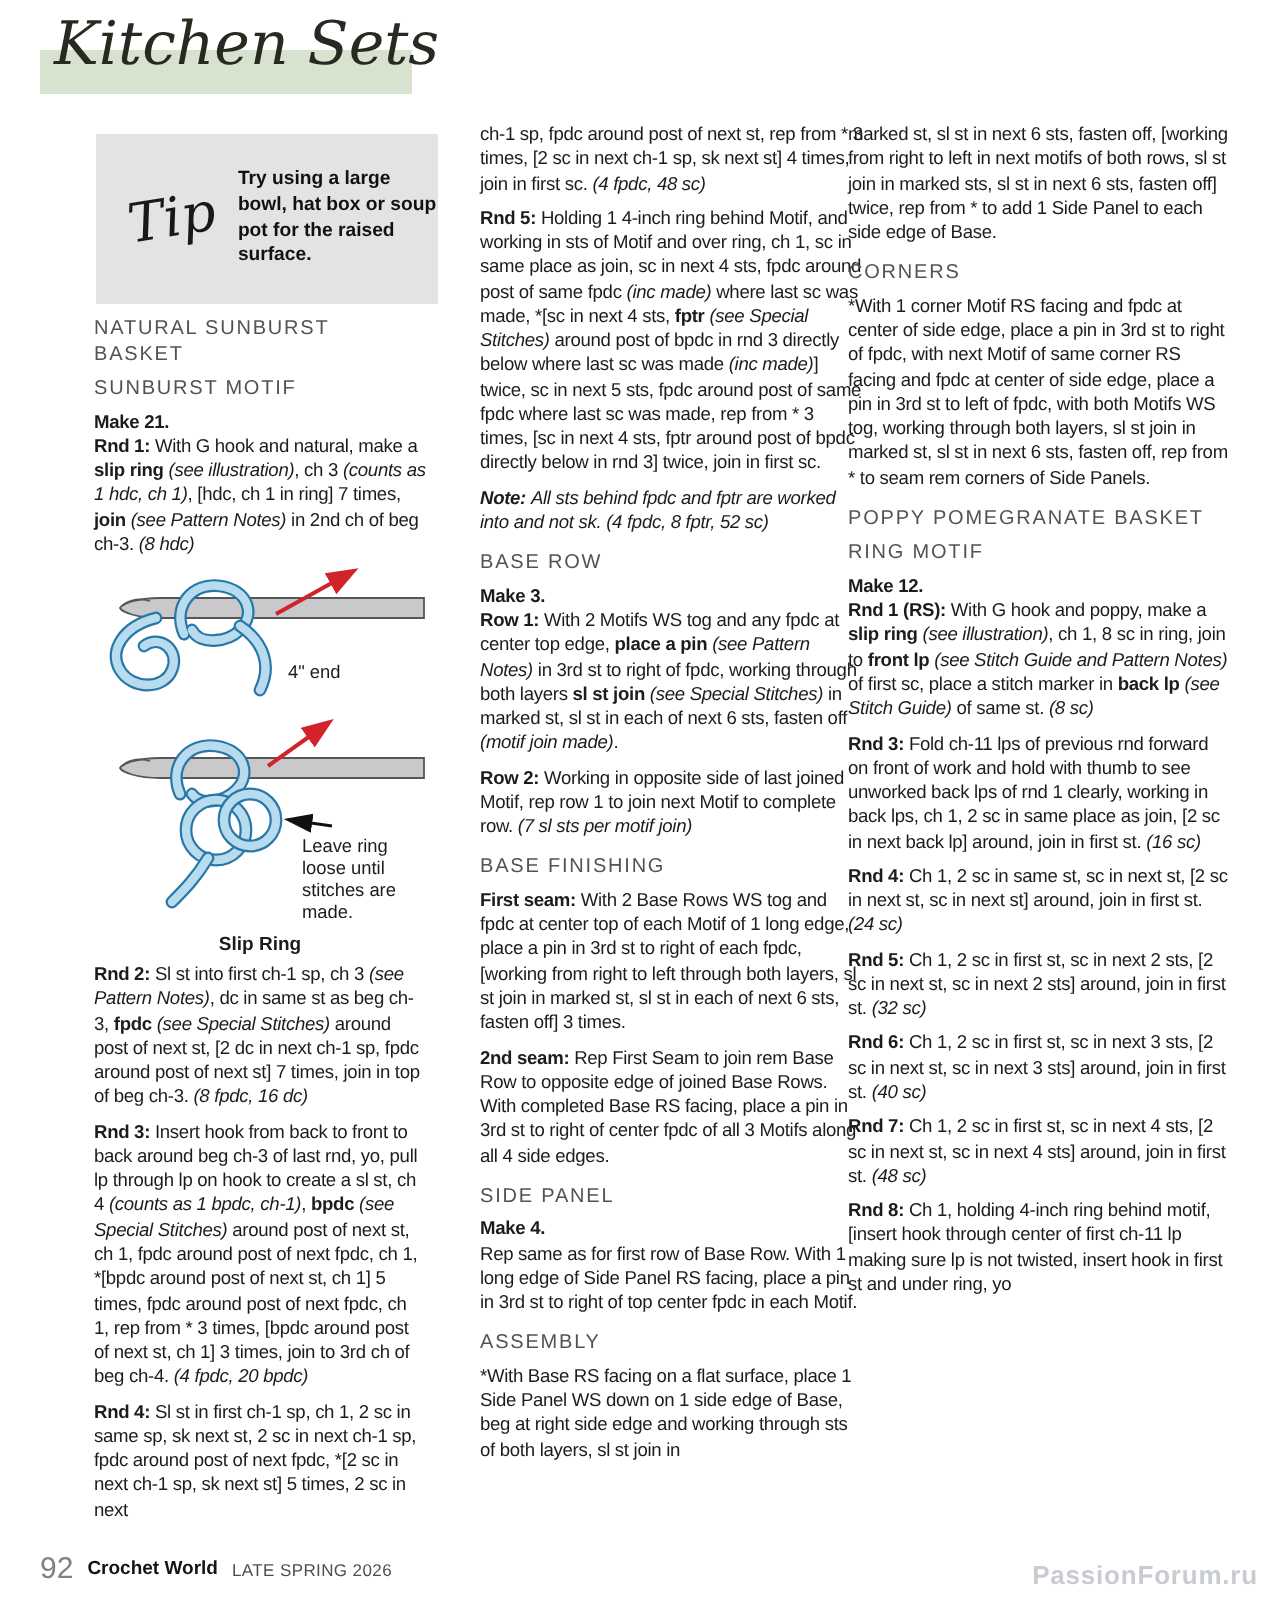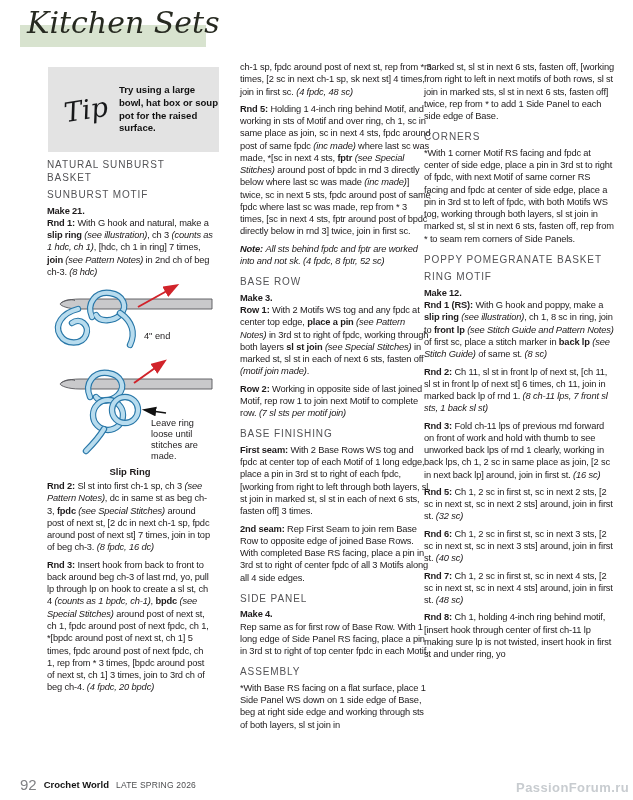--- a/index.html
+++ b/index.html
@@ -115,20 +115,21 @@
       <text class="svg-label" x="103" y="63">Leave ring</text>
       <text class="svg-label" x="103" y="74">loose until</text>
       <text class="svg-label" x="103" y="85">stitches are</text>
       <text class="svg-label" x="103" y="96">made.</text>
     </g>
   </svg>
   <div class="fig-caption">Slip Ring</div>
 </div>
     <p class="body-p"><span class="seg-b">Rnd 2: </span><span class="seg-r">Sl st into first ch-1 sp, ch 3 </span><span class="seg-i">(see Pattern Notes)</span><span class="seg-r">, dc in same st as beg ch-3, </span><span class="seg-b">fpdc </span><span class="seg-i">(see Special Stitches)</span><span class="seg-r"> around post of next st, [2 dc in next ch-1 sp, fpdc around post of next st] 7 times, join in top of beg ch-3. </span><span class="seg-i">(8 fpdc, 16 dc)</span></p>
     <p class="body-p"><span class="seg-b">Rnd 3: </span><span class="seg-r">Insert hook from back to front to back around beg ch-3 of last rnd, yo, pull lp through lp on hook to create a sl st, ch 4 </span><span class="seg-i">(counts as 1 bpdc, ch-1)</span><span class="seg-r">, </span><span class="seg-b">bpdc </span><span class="seg-i">(see Special Stitches)</span><span class="seg-r"> around post of next st, ch 1, fpdc around post of next fpdc, ch 1, *[bpdc around post of next st, ch 1] 5 times, fpdc around post of next fpdc, ch 1, rep from * 3 times, [bpdc around post of next st, ch 1] 3 times, join to 3rd ch of beg ch-4. </span><span class="seg-i">(4 fpdc, 20 bpdc)</span></p>
+    <p class="body-p"><span class="seg-b">Rnd 4: </span><span class="seg-r">Sl st in first ch-1 sp, ch 1, 2 sc in same sp, sk next st, 2 sc in next ch-1 sp, fpdc around post of next fpdc, *[2 sc in next ch-1 sp, sk next st] 5 times, 2 sc in next</span></p>
   </div>
 <div class="col col2">
     <p class="body-p"><span class="seg-r">ch-1 sp, fpdc around post of next st, rep from * 3 times, [2 sc in next ch-1 sp, sk next st] 4 times, join in first sc. </span><span class="seg-i">(4 fpdc, 48 sc)</span></p>
     <p class="body-p"><span class="seg-b">Rnd 5: </span><span class="seg-r">Holding 1 4-inch ring behind Motif, and working in sts of Motif and over ring, ch 1, sc in same place as join, sc in next 4 sts, fpdc around post of same fpdc </span><span class="seg-i">(inc made)</span><span class="seg-r"> where last sc was made, *[sc in next 4 sts, </span><span class="seg-b">fptr </span><span class="seg-i">(see Special Stitches)</span><span class="seg-r"> around post of bpdc in rnd 3 directly below where last sc was made </span><span class="seg-i">(inc made)</span><span class="seg-r">] twice, sc in next 5 sts, fpdc around post of same fpdc where last sc was made, rep from * 3 times, [sc in next 4 sts, fptr around post of bpdc directly below in rnd 3] twice, join in first sc.</span></p>
     <p class="body-p"><span class="seg-bi">Note: </span><span class="seg-i">All sts behind fpdc and fptr are worked into and not sk. (4 fpdc, 8 fptr, 52 sc)</span></p>
     <div class="heading h2">BASE ROW</div>
     <p class="body-p make"><span class="seg-b">Make 3.</span></p>
     <p class="body-p"><span class="seg-b">Row 1: </span><span class="seg-r">With 2 Motifs WS tog and any fpdc at center top edge, </span><span class="seg-b">place a pin </span><span class="seg-i">(see Pattern Notes)</span><span class="seg-r"> in 3rd st to right of fpdc, working through both layers </span><span class="seg-b">sl st join </span><span class="seg-i">(see Special Stitches)</span><span class="seg-r"> in marked st, sl st in each of next 6 sts, fasten off </span><span class="seg-i">(motif join made)</span><span class="seg-r">.</span></p>
     <p class="body-p"><span class="seg-b">Row 2: </span><span class="seg-r">Working in opposite side of last joined Motif, rep row 1 to join next Motif to complete row. </span><span class="seg-i">(7 sl sts per motif join)</span></p>
     <div class="heading h2">BASE FINISHING</div>
@@ -141,22 +142,22 @@
     <p class="body-p"><span class="seg-r">*With Base RS facing on a flat surface, place 1 Side Panel WS down on 1 side edge of Base, beg at right side edge and working through sts of both layers, sl st join in</span></p>
   </div>
 <div class="col col3">
     <p class="body-p"><span class="seg-r">marked st, sl st in next 6 sts, fasten off, [working from right to left in next motifs of both rows, sl st join in marked sts, sl st in next 6 sts, fasten off] twice, rep from * to add 1 Side Panel to each side edge of Base.</span></p>
     <div class="heading h2">CORNERS</div>
     <p class="body-p"><span class="seg-r">*With 1 corner Motif RS facing and fpdc at center of side edge, place a pin in 3rd st to right of fpdc, with next Motif of same corner RS facing and fpdc at center of side edge, place a pin in 3rd st to left of fpdc, with both Motifs WS tog, working through both layers, sl st join in marked st, sl st in next 6 sts, fasten off, rep from * to seam rem corners of Side Panels.</span></p>
     <div class="heading h1">POPPY POMEGRANATE BASKET</div>
     <div class="heading h2">RING MOTIF</div>
     <p class="body-p make"><span class="seg-b">Make 12.</span></p>
     <p class="body-p"><span class="seg-b">Rnd 1 (RS): </span><span class="seg-r">With G hook and poppy, make a </span><span class="seg-b">slip ring </span><span class="seg-i">(see illustration)</span><span class="seg-r">, ch 1, 8 sc in ring, join to </span><span class="seg-b">front lp </span><span class="seg-i">(see Stitch Guide and Pattern Notes)</span><span class="seg-r"> of first sc, place a stitch marker in </span><span class="seg-b">back lp </span><span class="seg-i">(see Stitch Guide)</span><span class="seg-r"> of same st. </span><span class="seg-i">(8 sc)</span></p>
-    <p class="body-p"><span class="seg-b">Rnd 2: </span><span class="seg-r">Ch 11, sl st in front lp of next st, [ch 11, sl st in front lp of next st] 6 times, ch 11, join in marked back lp of rnd 1. </span><span class="seg-i">(8 ch-11 lps, 7 front sl sts, 1 back sl st)</span></p>
     <p class="body-p"><span class="seg-b">Rnd 3: </span><span class="seg-r">Fold ch-11 lps of previous rnd forward on front of work and hold with thumb to see unworked back lps of rnd 1 clearly, working in back lps, ch 1, 2 sc in same place as join, [2 sc in next back lp] around, join in first st. </span><span class="seg-i">(16 sc)</span></p>
+    <p class="body-p"><span class="seg-b">Rnd 4: </span><span class="seg-r">Ch 1, 2 sc in same st, sc in next st, [2 sc in next st, sc in next st] around, join in first st. </span><span class="seg-i">(24 sc)</span></p>
     <p class="body-p"><span class="seg-b">Rnd 5: </span><span class="seg-r">Ch 1, 2 sc in first st, sc in next 2 sts, [2 sc in next st, sc in next 2 sts] around, join in first st. </span><span class="seg-i">(32 sc)</span></p>
     <p class="body-p"><span class="seg-b">Rnd 6: </span><span class="seg-r">Ch 1, 2 sc in first st, sc in next 3 sts, [2 sc in next st, sc in next 3 sts] around, join in first st. </span><span class="seg-i">(40 sc)</span></p>
     <p class="body-p"><span class="seg-b">Rnd 7: </span><span class="seg-r">Ch 1, 2 sc in first st, sc in next 4 sts, [2 sc in next st, sc in next 4 sts] around, join in first st. </span><span class="seg-i">(48 sc)</span></p>
     <p class="body-p"><span class="seg-b">Rnd 8: </span><span class="seg-r">Ch 1, holding 4-inch ring behind motif, [insert hook through center of first ch-11 lp making sure lp is not twisted, insert hook in first st and under ring, yo</span></p>
   </div>
 
 <div class="footer">
   <span class="page-number">92</span>
   <span class="magazine">Crochet World</span>
   <span class="issue">LATE SPRING 2026</span>

